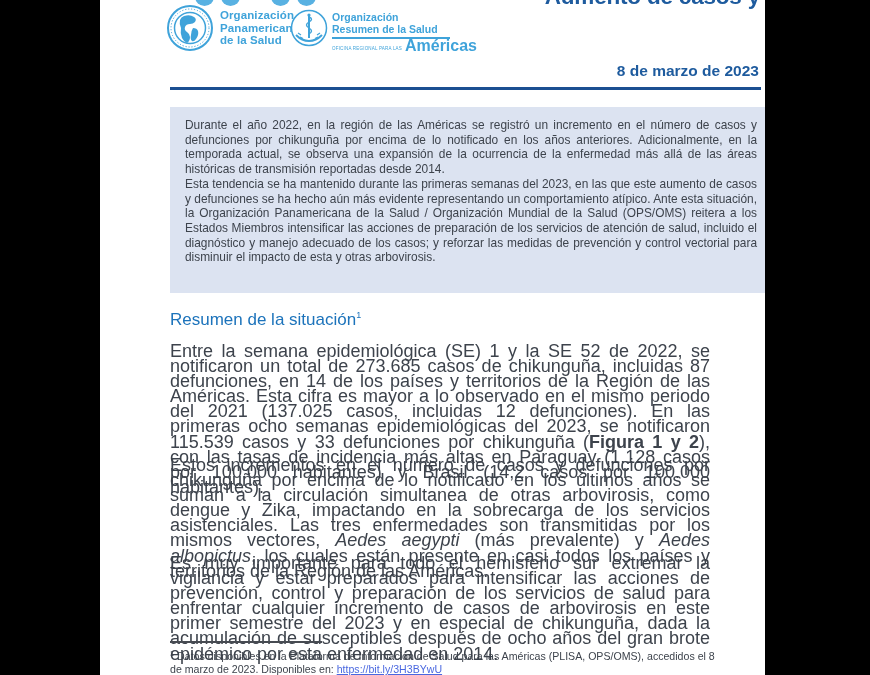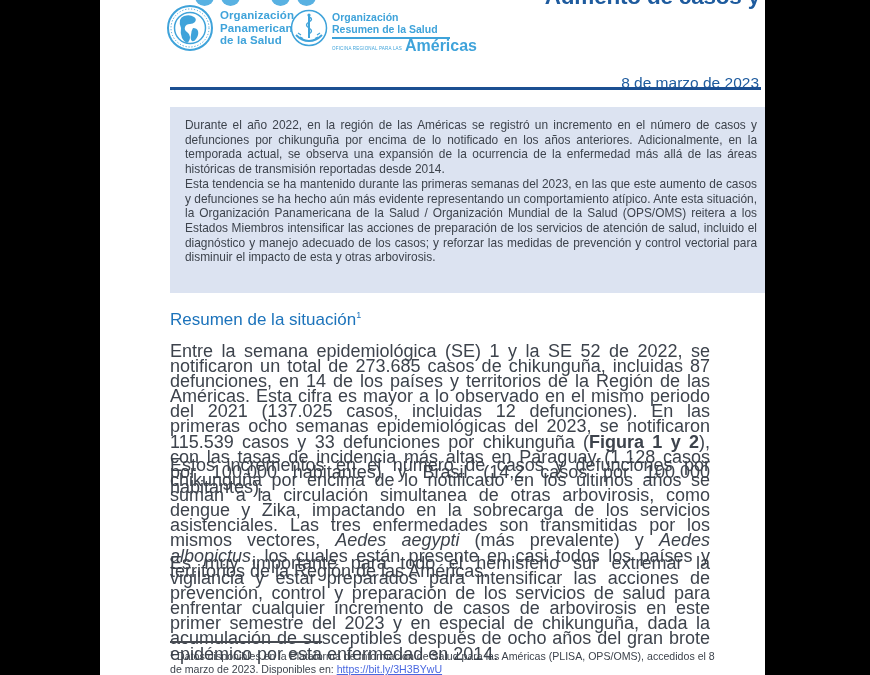--- a/index.html
+++ b/index.html
@@ -25,21 +25,21 @@
   .paho-text{position:absolute;left:112px;top:9px;font-size:11.5px;line-height:12.5px;font-weight:700;color:var(--logo-blue);letter-spacing:.1px;}
   .who-logo{position:absolute;left:182px;top:9px;}
   .who-text{position:absolute;left:224px;top:12px;font-size:10.5px;line-height:11.5px;font-weight:700;color:var(--logo-blue);}
   .who-underline{width:118px;height:2px;background:var(--logo-blue);margin-top:2px;}
   .who-region{margin-top:1px;white-space:nowrap;}
   .who-region-small{font-size:4.5px;font-weight:400;letter-spacing:.2px;vertical-align:1px;}
   .who-region-big{font-size:16px;font-weight:700;}
 
   
   .doc-title{position:absolute;right:5px;top:-18px;text-align:right;font-size:22.5px;line-height:29px;font-weight:700;color:var(--title-blue);letter-spacing:-.2px;}
-  .doc-date{position:absolute;right:6px;top:74px;font-size:15.5px;font-weight:400;color:var(--title-blue);}
+  .doc-date{position:absolute;right:6px;top:62px;font-size:15.5px;font-weight:700;color:var(--title-blue);}
   .header-rule{position:absolute;left:70px;top:87px;width:591px;height:3px;background:var(--rule-blue);}
 
   
   .alert-box{position:absolute;left:70px;top:107px;width:601px;min-height:186px;background:var(--box-bg);padding:11px 14px 10px 15px;}
   .alert-box p{font-size:11.9px;line-height:14.7px;color:var(--body-text);text-align:justify;}
 
   
   .section-heading{position:absolute;left:70px;top:310px;font-size:17px;font-weight:400;color:var(--heading-blue);}
   .section-heading sup{font-size:9px;}
 

